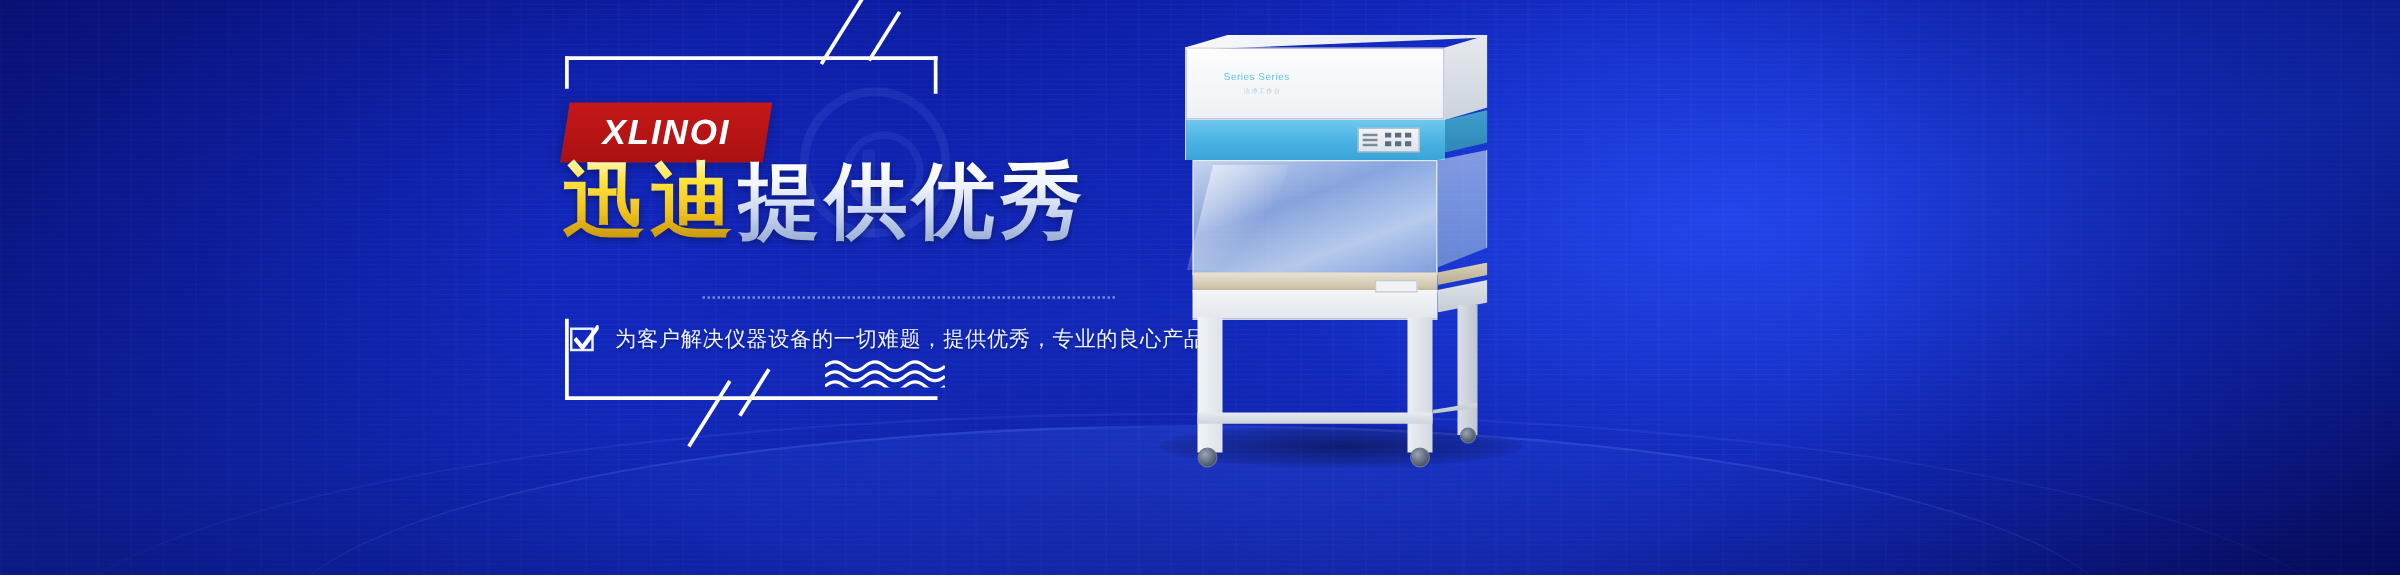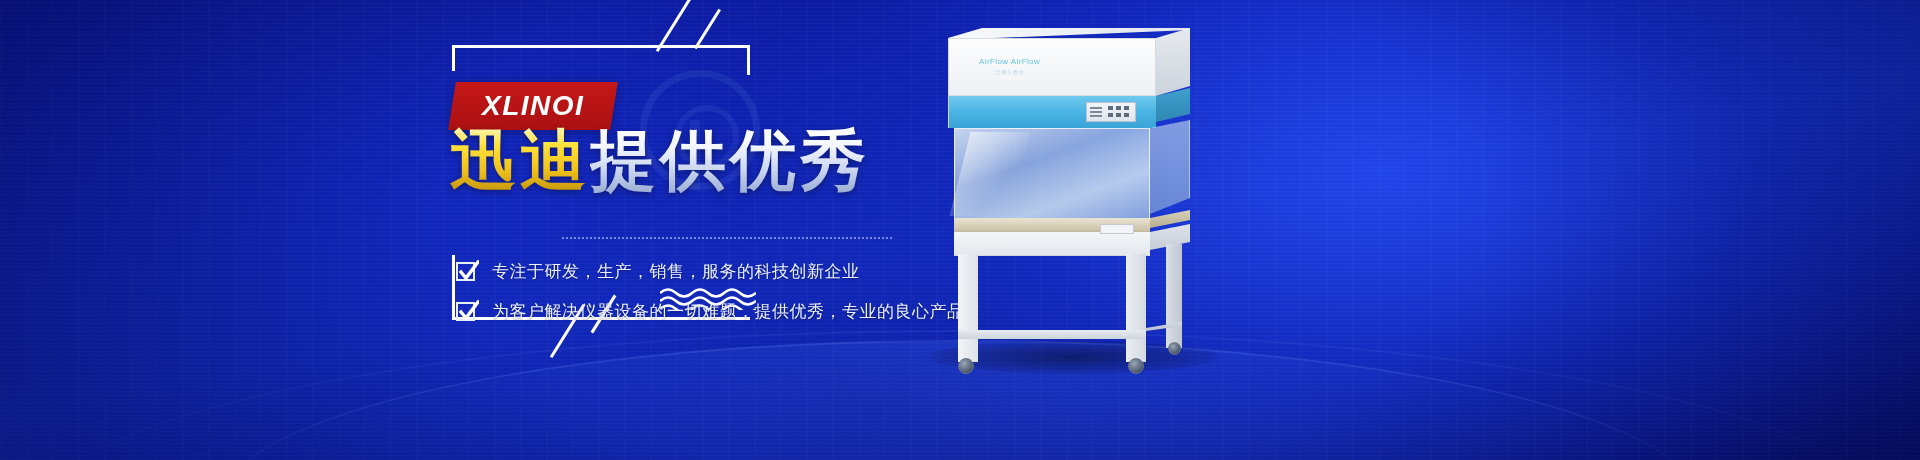--- a/index.html
+++ b/index.html
@@ -406,38 +406,30 @@
 
   <div class="divider"></div>
 
   <div class="bullets">
     <div class="bullet-row">
       <span class="check-box">
         <svg width="20" height="24" viewBox="0 0 20 24">
             <path d="M2 12 L7 18 L19 2" fill="none" stroke="#ffffff" stroke-width="3.4" stroke-linecap="square"></path>
           </svg>
       </span>
-      <span class="bullet-text">专注于研发，生产，销售，服务的科技创新企业</span>
-    </div>
-    <div class="bullet-row">
-      <span class="check-box">
-        <svg width="20" height="24" viewBox="0 0 20 24">
-            <path d="M2 12 L7 18 L19 2" fill="none" stroke="#ffffff" stroke-width="3.4" stroke-linecap="square"></path>
-          </svg>
-      </span>
       <span class="bullet-text">为客户解决仪器设备的一切难题，提供优秀，专业的良心产品！</span>
     </div>
   </div>
 
   <div class="prod-shadow"></div>
   <div class="product">
     <div class="p-top-roof"></div>
     <div class="p-top-side"></div>
     <div class="p-top-face">
-      <div class="p-brand">AirFlow AirFlow</div>
+      <div class="p-brand">Series Series</div>
       <div class="p-brand-sub">洁净工作台</div>
     </div>
 
     <div class="p-band-side"></div>
     <div class="p-band"></div>
     <div class="p-panel"></div>
     <svg class="p-panel-lines" viewBox="0 0 42 12">
       <rect x="0" y="1" width="12" height="2" fill="#7e8a99"></rect>
       <rect x="0" y="5" width="12" height="2" fill="#7e8a99"></rect>
       <rect x="0" y="9" width="12" height="2" fill="#7e8a99"></rect>

